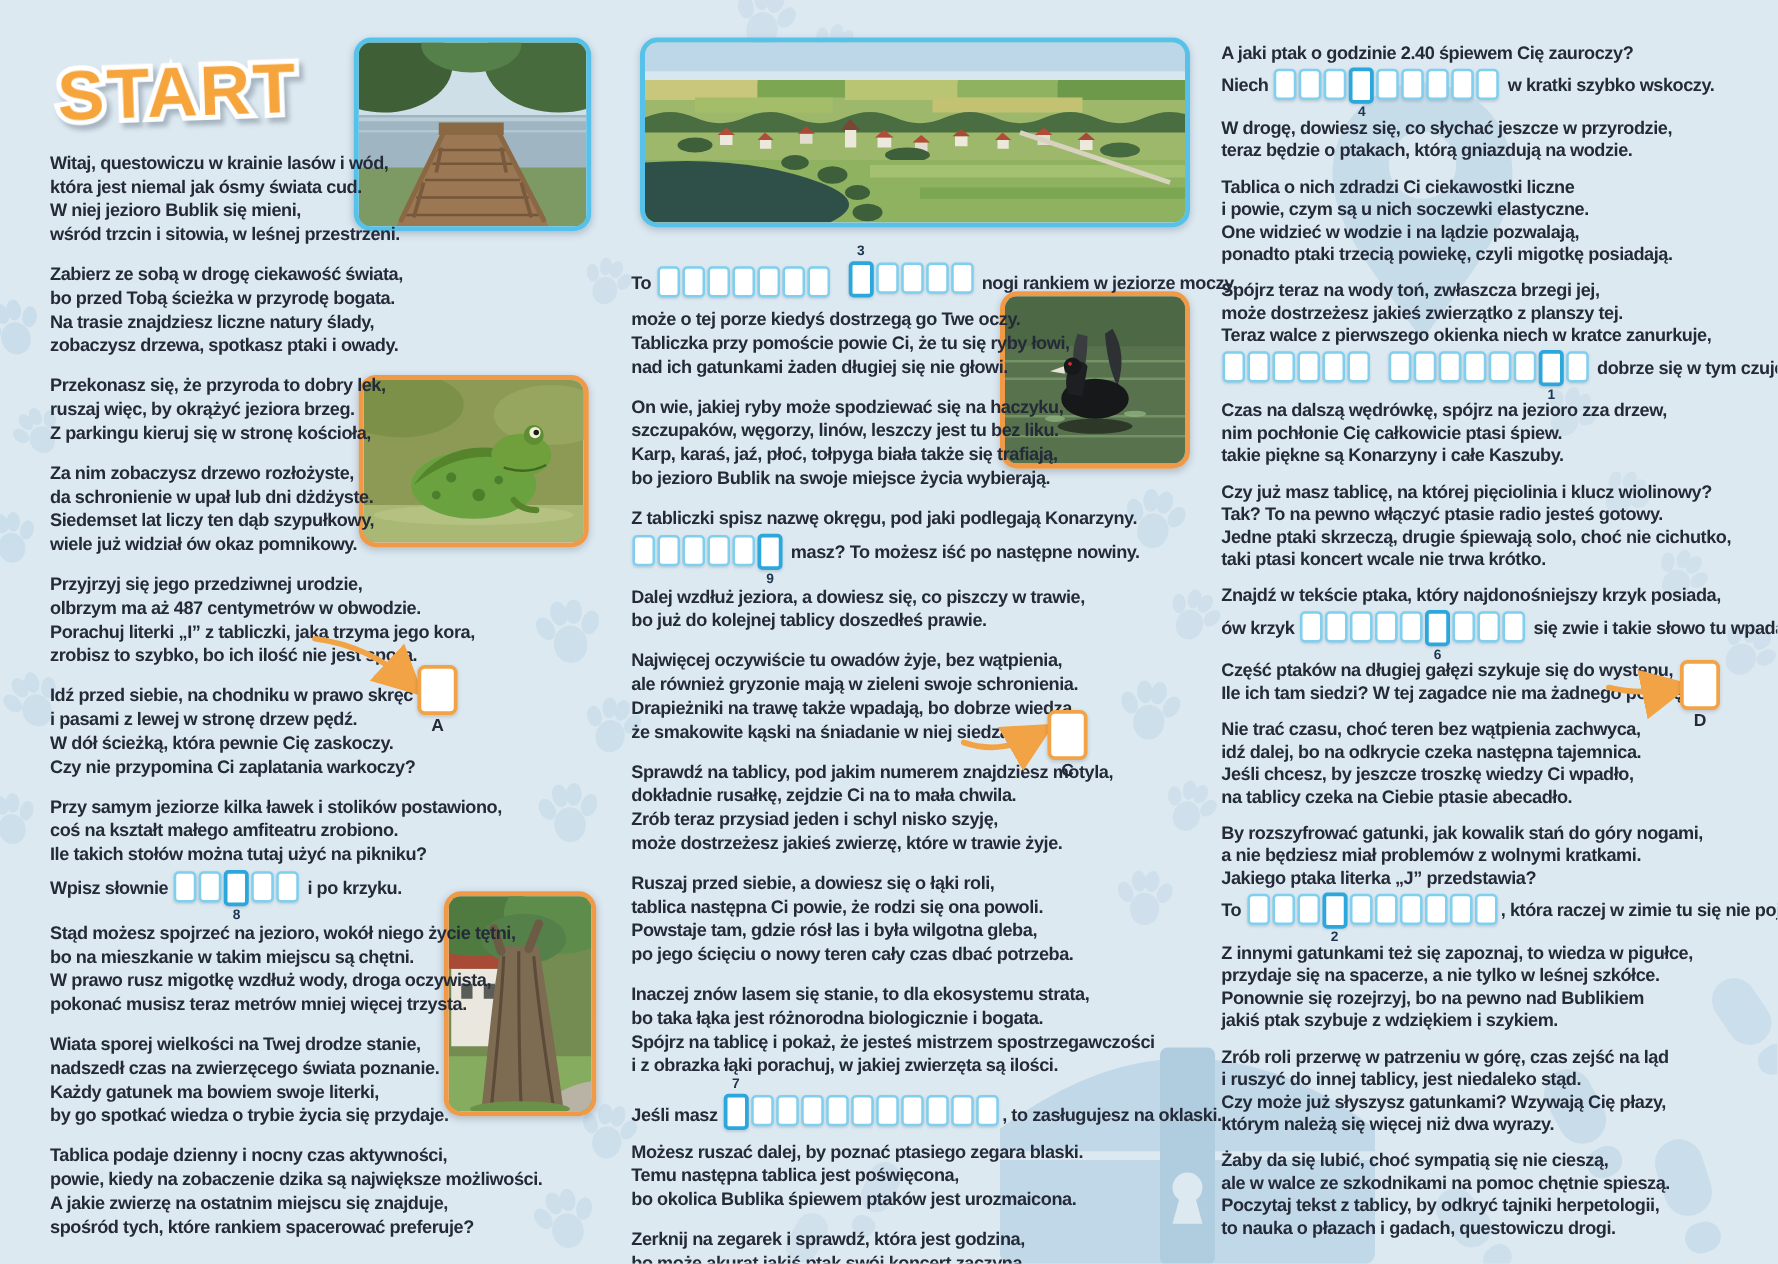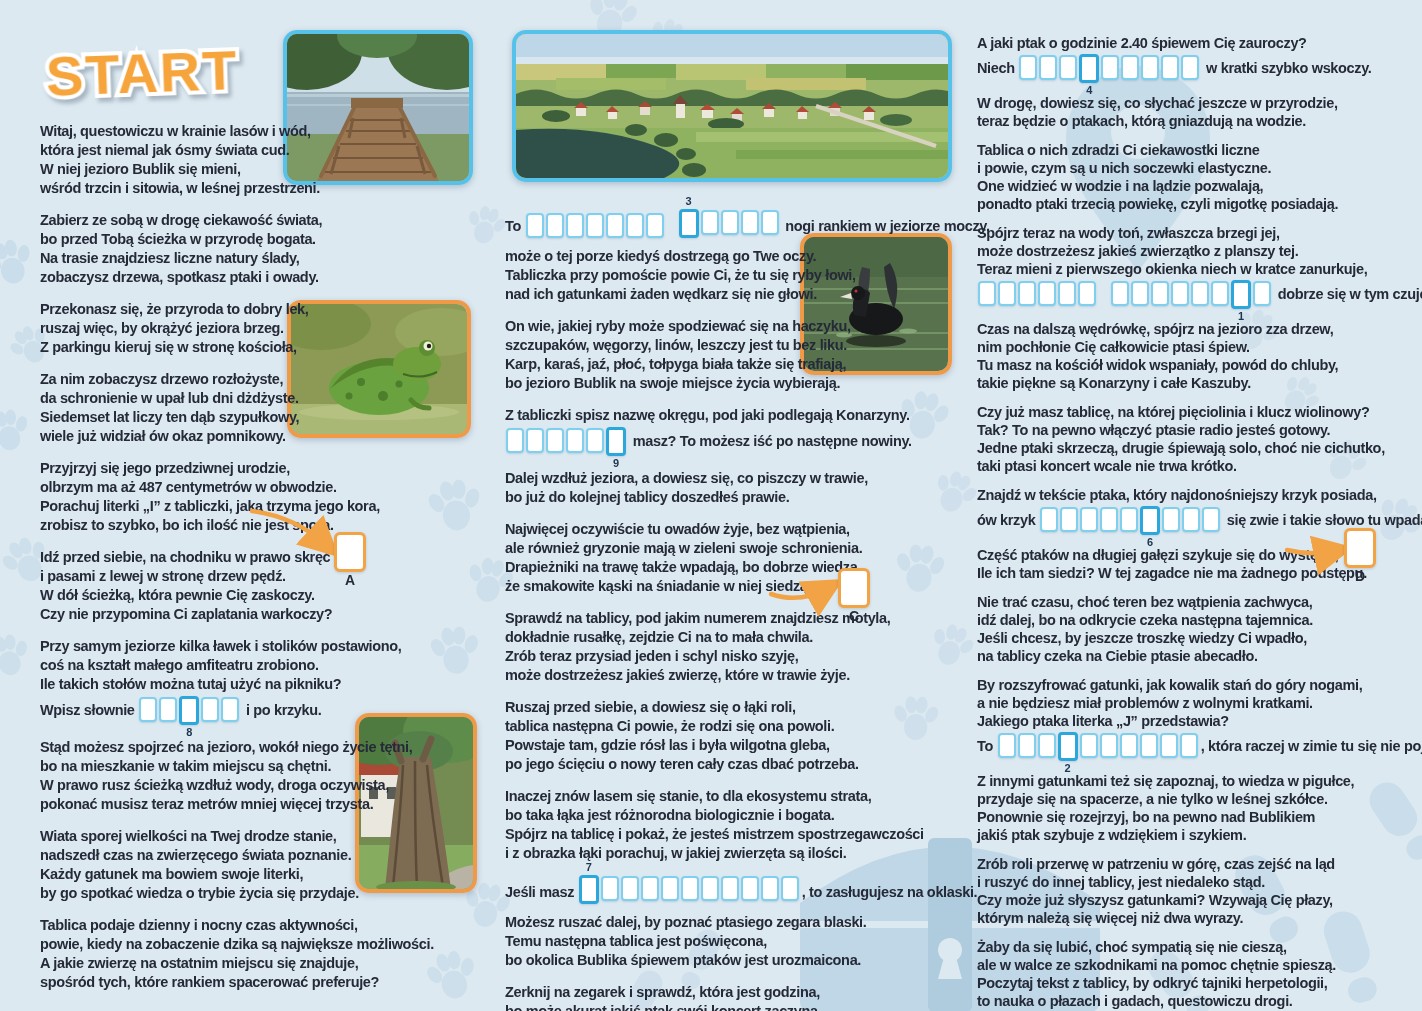--- a/index.html
+++ b/index.html
@@ -336,21 +336,21 @@
             <span class="box hl">
               <span class="num below">8</span>
             </span>
             <span class="box"></span>
             <span class="box"></span>
           </span><span> i po krzyku.</span></div>
       </div>
       <div class="para">
         <div class="line"><span>Stąd możesz spojrzeć na jezioro, wokół niego życie tętni,</span></div>
         <div class="line"><span>bo na mieszkanie w takim miejscu są chętni.</span></div>
-        <div class="line"><span>W prawo rusz ścieżką wzdłuż wody, droga oczywista,</span></div>
+        <div class="line"><span>W prawo rusz migotkę wzdłuż wody, droga oczywista,</span></div>
         <div class="line"><span>pokonać musisz teraz metrów mniej więcej trzysta.</span></div>
       </div>
       <div class="para">
         <div class="line"><span>Wiata sporej wielkości na Twej drodze stanie,</span></div>
         <div class="line"><span>nadszedł czas na zwierzęcego świata poznanie.</span></div>
         <div class="line"><span>Każdy gatunek ma bowiem swoje literki,</span></div>
         <div class="line"><span>by go spotkać wiedza o trybie życia się przydaje.</span></div>
       </div>
       <div class="para">
         <div class="line"><span>Tablica podaje dzienny i nocny czas aktywności,</span></div>
@@ -373,21 +373,21 @@
             <span class="box hl">
               <span class="num above">3</span>
             </span>
             <span class="box"></span>
             <span class="box"></span>
             <span class="box"></span>
             <span class="box"></span>
           </span><span> nogi rankiem w jeziorze moczy,</span></div>
         <div class="line"><span>może o tej porze kiedyś dostrzegą go Twe oczy.</span></div>
         <div class="line"><span>Tabliczka przy pomoście powie Ci, że tu się ryby łowi,</span></div>
-        <div class="line"><span>nad ich gatunkami żaden wędkarz się nie głowi.</span></div>
+        <div class="line"><span>nad ich gatunkami żaden długiej się nie głowi.</span></div>
       </div>
       <div class="para">
         <div class="line"><span>On wie, jakiej ryby może spodziewać się na haczyku,</span></div>
         <div class="line"><span>szczupaków, węgorzy, linów, leszczy jest tu bez liku.</span></div>
         <div class="line"><span>Karp, karaś, jaź, płoć, tołpyga biała także się trafiają,</span></div>
         <div class="line"><span>bo jezioro Bublik na swoje miejsce życia wybierają.</span></div>
       </div>
       <div class="para">
         <div class="line"><span>Z tabliczki spisz nazwę okręgu, pod jaki podlegają Konarzyny.</span></div>
         <div class="line has-grid"><span class="grid">
@@ -477,21 +477,21 @@
       </div>
       <div class="para">
         <div class="line"><span>Tablica o nich zdradzi Ci ciekawostki liczne</span></div>
         <div class="line"><span>i powie, czym są u nich soczewki elastyczne.</span></div>
         <div class="line"><span>One widzieć w wodzie i na lądzie pozwalają,</span></div>
         <div class="line"><span>ponadto ptaki trzecią powiekę, czyli migotkę posiadają.</span></div>
       </div>
       <div class="para">
         <div class="line"><span>Spójrz teraz na wody toń, zwłaszcza brzegi jej,</span></div>
         <div class="line"><span>może dostrzeżesz jakieś zwierzątko z planszy tej.</span></div>
-        <div class="line"><span>Teraz mieni z pierwszego okienka niech w kratce zanurkuje,</span></div>
+        <div class="line"><span>Teraz walce z pierwszego okienka niech w kratce zanurkuje,</span></div>
         <div class="line has-grid"><span class="grid">
             <span class="box"></span>
             <span class="box"></span>
             <span class="box"></span>
             <span class="box"></span>
             <span class="box"></span>
             <span class="box"></span>
           </span><span class="grid">
             <span class="box"></span>
             <span class="box"></span>
@@ -501,21 +501,20 @@
             <span class="box"></span>
             <span class="box hl">
               <span class="num below">1</span>
             </span>
             <span class="box"></span>
           </span><span> dobrze się w tym czuje.</span></div>
       </div>
       <div class="para">
         <div class="line"><span>Czas na dalszą wędrówkę, spójrz na jezioro zza drzew,</span></div>
         <div class="line"><span>nim pochłonie Cię całkowicie ptasi śpiew.</span></div>
-        <div class="line"><span>Tu masz na kościół widok wspaniały, powód do chluby,</span></div>
         <div class="line"><span>takie piękne są Konarzyny i całe Kaszuby.</span></div>
       </div>
       <div class="para">
         <div class="line"><span>Czy już masz tablicę, na której pięciolinia i klucz wiolinowy?</span></div>
         <div class="line"><span>Tak? To na pewno włączyć ptasie radio jesteś gotowy.</span></div>
         <div class="line"><span>Jedne ptaki skrzeczą, drugie śpiewają solo, choć nie cichutko,</span></div>
         <div class="line"><span>taki ptasi koncert wcale nie trwa krótko.</span></div>
       </div>
       <div class="para">
         <div class="line"><span>Znajdź w tekście ptaka, który najdonośniejszy krzyk posiada,</span></div>

